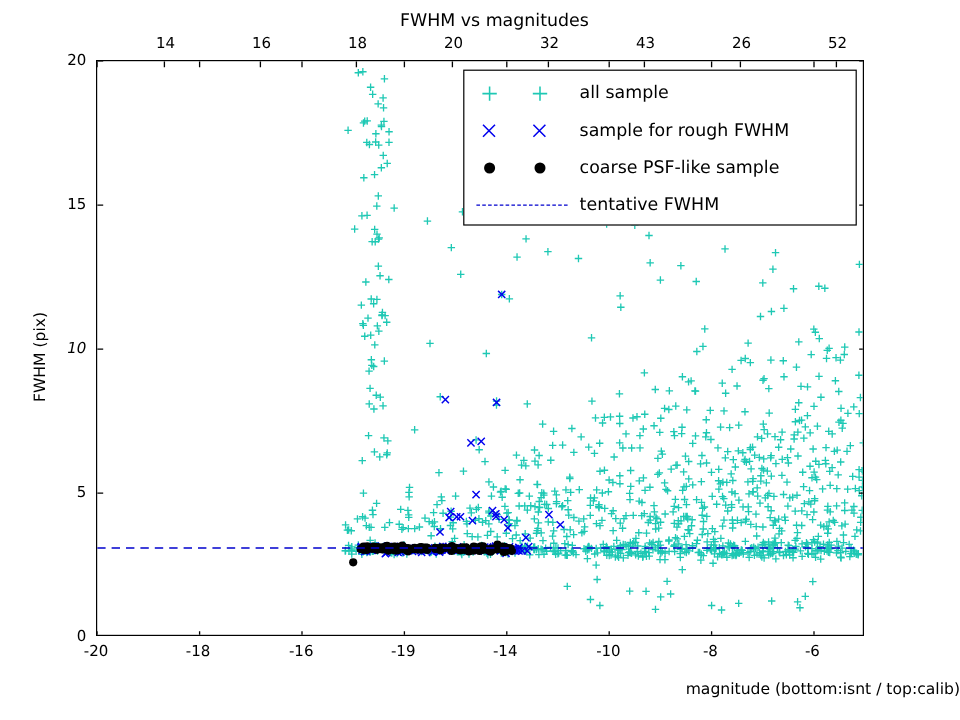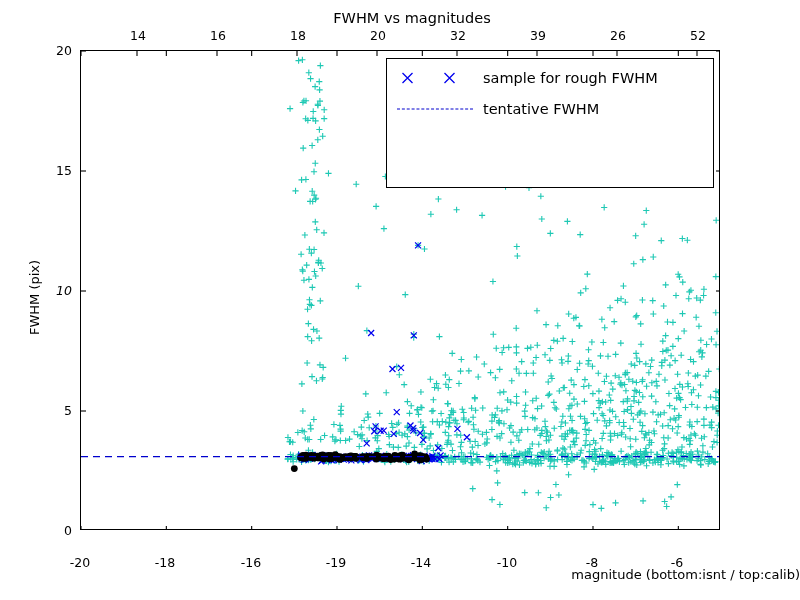--- a/index.html
+++ b/index.html
@@ -15,21 +15,21 @@
   .plot-frame{
     position:absolute;left:80px;top:50px;width:640px;height:480px;
     border:1.1px solid #000;box-sizing:border-box;background:#fff;
     overflow:hidden;
   }
 
   
   .tick{
     position:absolute;font-size:12.5px;color:#000;white-space:nowrap;
   }
-  .tick.bottom{transform:translateX(-50%);margin-top:20px;}
+  .tick.bottom{transform:translateX(-50%);}
   .tick.top{transform:translateX(-50%);}
   .tick.left{transform:translateY(-50%);text-align:right;}
 
   .xlabel{
     position:absolute;left:0;top:567px;width:800px;text-align:right;
     font-size:13px;color:#000;
   }
   .ylabel{
     position:absolute;left:-166px;top:290px;width:400px;text-align:center;
     font-size:13px;color:#000;transform:rotate(-90deg);transform-origin:center center;
@@ -63,21 +63,21 @@
 <div id="root">
 
   <div class="title">FWHM vs magnitudes</div>
 
   <div>
     <div class="tick top" style="left:138px;top:28px;">14</div>
     <div class="tick top" style="left:218px;top:28px;">16</div>
     <div class="tick top" style="left:298px;top:28px;">18</div>
     <div class="tick top" style="left:378px;top:28px;">20</div>
     <div class="tick top" style="left:458px;top:28px;">32</div>
-    <div class="tick top" style="left:538px;top:28px;">39</div>
+    <div class="tick top" style="left:538px;top:28px;">43</div>
     <div class="tick top" style="left:618px;top:28px;">26</div>
     <div class="tick top" style="left:698px;top:28px;">52</div>
   </div>
 
   <div>
     <div class="tick bottom" style="left:80px;top:535px;">-20</div>
     <div class="tick bottom" style="left:165px;top:535px;">-18</div>
     <div class="tick bottom" style="left:251px;top:535px;">-16</div>
     <div class="tick bottom" style="left:336px;top:535px;">-19</div>
     <div class="tick bottom" style="left:421px;top:535px;">-14</div>
@@ -1589,28 +1589,50 @@
         <line y1="120" y2="120" x1="0" x2="5" stroke="#000" stroke-width="1.1"></line>
         <line y1="120" y2="120" x1="640" x2="635" stroke="#000" stroke-width="1.1"></line>
         <line y1="0" y2="0" x1="0" x2="5" stroke="#000" stroke-width="1.1"></line>
         <line y1="0" y2="0" x1="640" x2="635" stroke="#000" stroke-width="1.1"></line>
       </svg>
   </div>
 
   <div class="legend">
     <div class="legend-row">
       <div class="legend-sym">
+        <svg class="glyph" style="left:14px;" width="14" height="14" viewBox="0 0 14 14">
+          <path d="M7 1 V13 M1 7 H13" stroke="#1ec8b4" stroke-width="1.3" fill="none"></path>
+        </svg>
+        <svg class="glyph" style="left:56px;" width="14" height="14" viewBox="0 0 14 14">
+          <path d="M7 1 V13 M1 7 H13" stroke="#1ec8b4" stroke-width="1.3" fill="none"></path>
+        </svg>
+      </div>
+      <div class="legend-label">all sample</div>
+    </div>
+    <div class="legend-row">
+      <div class="legend-sym">
         <svg class="glyph" style="left:14px;" width="13" height="13" viewBox="0 0 13 13">
           <path d="M1.5 1.5 L11.5 11.5 M11.5 1.5 L1.5 11.5" stroke="#0000ee" stroke-width="1.3" fill="none"></path>
         </svg>
         <svg class="glyph" style="left:56px;" width="13" height="13" viewBox="0 0 13 13">
           <path d="M1.5 1.5 L11.5 11.5 M11.5 1.5 L1.5 11.5" stroke="#0000ee" stroke-width="1.3" fill="none"></path>
         </svg>
       </div>
       <div class="legend-label">sample for rough FWHM</div>
+    </div>
+    <div class="legend-row">
+      <div class="legend-sym">
+        <svg class="glyph" style="left:15px;" width="12" height="12" viewBox="0 0 12 12">
+          <circle cx="6" cy="6" r="4.6" fill="#000000"></circle>
+        </svg>
+        <svg class="glyph" style="left:57px;" width="12" height="12" viewBox="0 0 12 12">
+          <circle cx="6" cy="6" r="4.6" fill="#000000"></circle>
+        </svg>
+      </div>
+      <div class="legend-label">coarse PSF-like sample</div>
     </div>
     <div class="legend-row">
       <div class="legend-sym">
         <div class="dashline"></div>
       </div>
       <div class="legend-label">tentative FWHM</div>
     </div>
   </div>
 
 </div>

